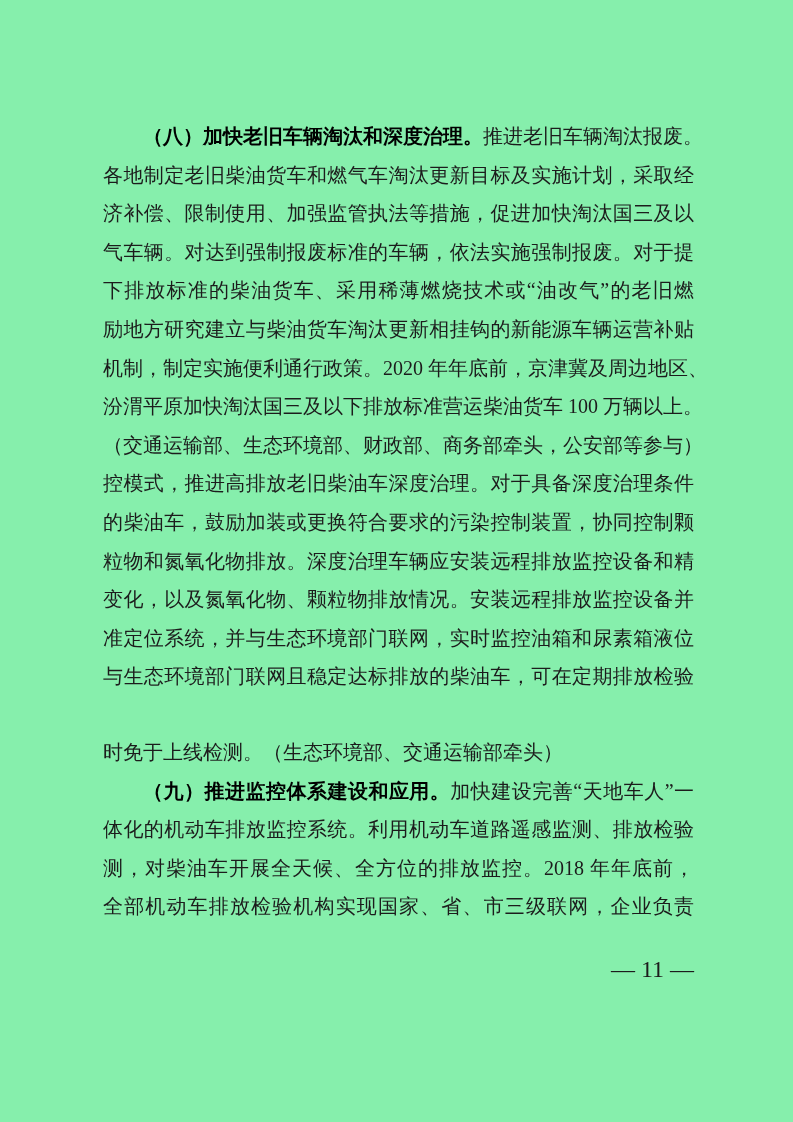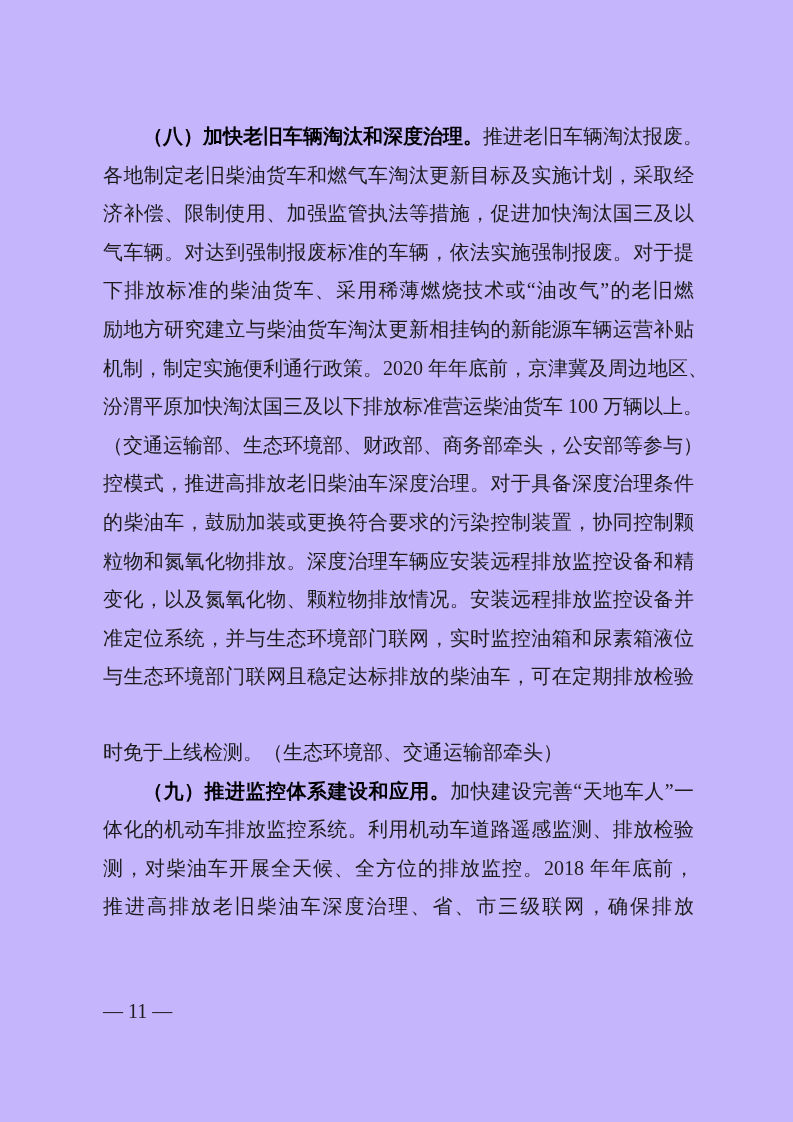--- a/index.html
+++ b/index.html
@@ -5,21 +5,21 @@
   html, body {
     margin: 0;
     padding: 0;
     background: #e8e8e8;
   }
   .page {
     position: relative;
     width: 793px;
     height: 1122px;
     margin: 0 auto;
-    background: #c4b5fd;
+    background: #86efac;
     overflow: hidden;
     font-family: "Liberation Serif", "DejaVu Serif", serif;
   }
   .text-block {
     position: absolute;
     left: 103px;
     top: 117px;
     width: 591px;
   }
   .line {
@@ -41,23 +41,24 @@
   .seg {
     font-weight: 400;
   }
   .seg.bold {
     font-weight: 700;
     color: #000000;
   }
   .page-number {
     position: absolute;
     left: 103px;
-    top: 992px;
+    top: 950px;
     width: 591px;
-    font-size: 20px;
+    text-align: right;
+    font-size: 24px;
     line-height: 38.6px;
     color: #1c1c1c;
   }
 </style>
 </head>
 <body>
 
 <div class="page">
   <div class="text-block" id="doc-body">
       <div class="line indent"><span class="seg bold">（八）加快老旧车辆淘汰和深度治理。</span><span class="seg">推进老旧车辆淘汰报废。</span></div>
@@ -72,16 +73,16 @@
       <div class="line"><span class="seg">控模式，推进高排放老旧柴油车深度治理。对于具备深度治理条件</span></div>
       <div class="line"><span class="seg">的柴油车，鼓励加装或更换符合要求的污染控制装置，协同控制颗</span></div>
       <div class="line"><span class="seg">粒物和氮氧化物排放。深度治理车辆应安装远程排放监控设备和精</span></div>
       <div class="line"><span class="seg">变化，以及氮氧化物、颗粒物排放情况。安装远程排放监控设备并</span></div>
       <div class="line"><span class="seg">准定位系统，并与生态环境部门联网，实时监控油箱和尿素箱液位</span></div>
       <div class="line"><span class="seg">与生态环境部门联网且稳定达标排放的柴油车，可在定期排放检验</span></div>
       <div class="line end"><span class="seg">时免于上线检测。（生态环境部、交通运输部牵头）</span></div>
       <div class="line indent"><span class="seg bold">（九）推进监控体系建设和应用。</span><span class="seg">加快建设完善“天地车人”一</span></div>
       <div class="line"><span class="seg">体化的机动车排放监控系统。利用机动车道路遥感监测、排放检验</span></div>
       <div class="line"><span class="seg">测，对柴油车开展全天候、全方位的排放监控。2018 年年底前，</span></div>
-      <div class="line"><span class="seg">推进高排放老旧柴油车深度治理、省、市三级联网，确保排放</span></div>
+      <div class="line"><span class="seg">全部机动车排放检验机构实现国家、省、市三级联网，企业负责</span></div>
     </div>
   <div class="page-number">— 11 —</div>
 </div>
 
 </body></html>

